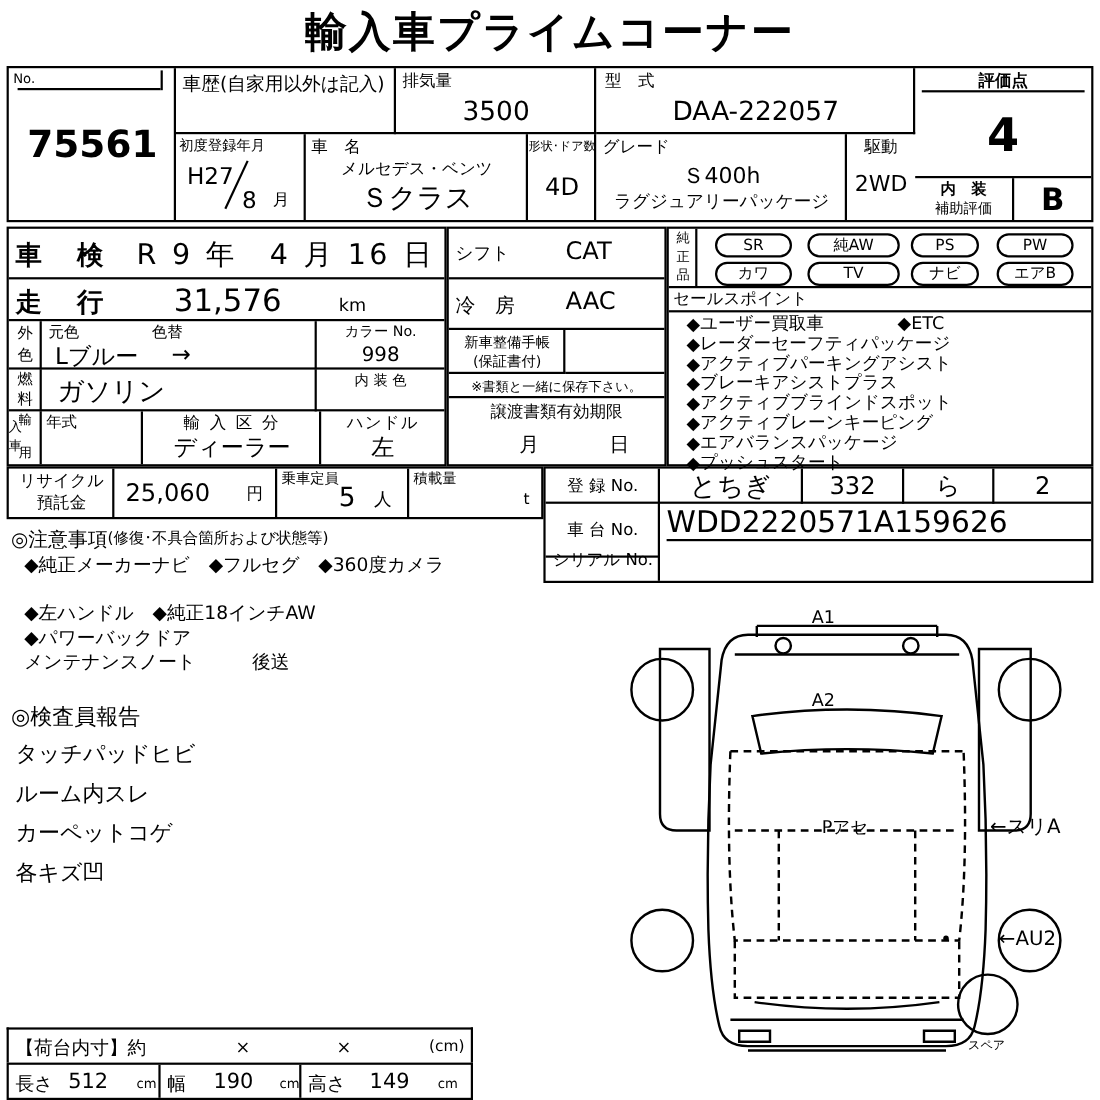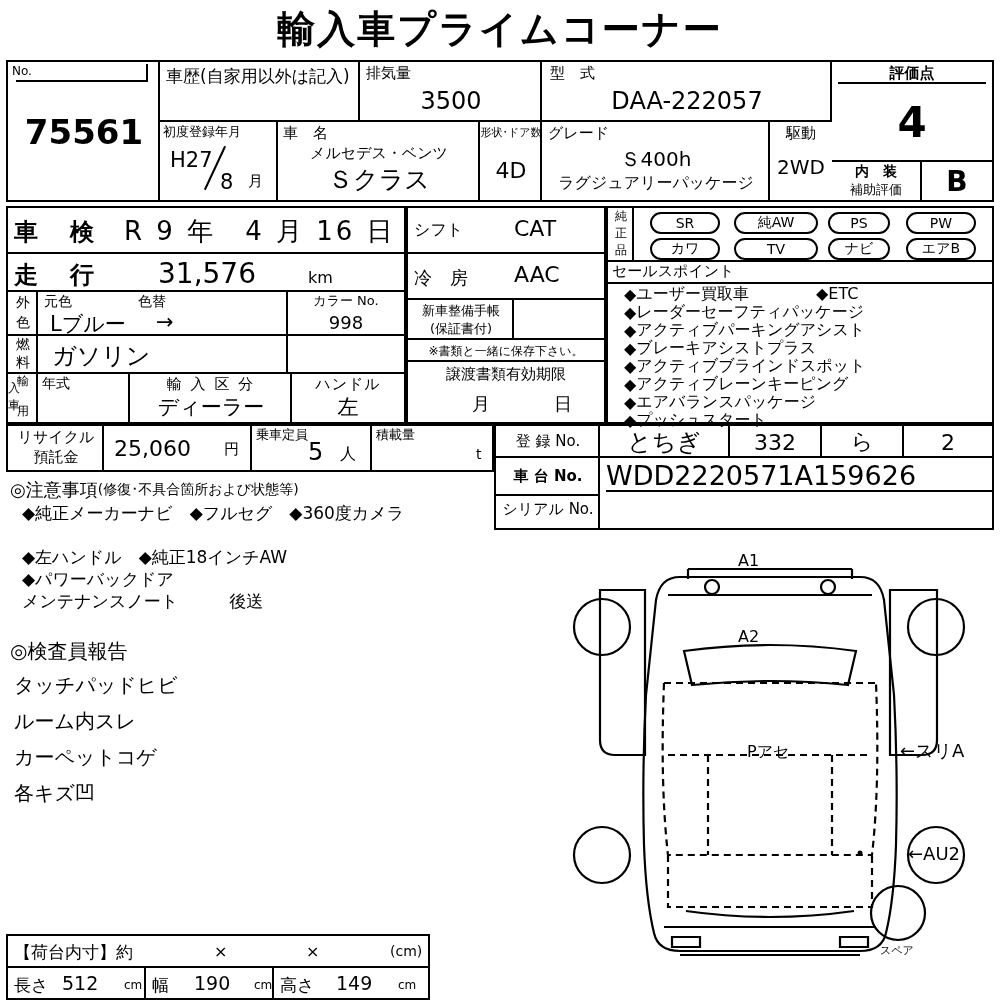--- a/index.html
+++ b/index.html
@@ -137,20 +137,24 @@
   </div>
 
   <div class="abs" style="left:8px;top:336px;width:396px;height:38px;border-bottom:2px solid #000;">
     <div class="abs" style="left:0;top:0;width:30px;height:38px;border-right:2px solid #000;">
       <div class="abs ctr" style="left:0;top:0px;width:30px;height:18px;font-size:14px;">燃</div>
       <div class="abs ctr" style="left:0;top:18px;width:30px;height:18px;font-size:14px;">料</div>
     </div>
     <div class="abs" style="left:30px;top:0;width:250px;height:38px;border-right:2px solid #000;">
       <div class="abs lft" style="left:14px;top:4px;font-size:24px;">ガソリン</div>
     </div>
+    <div class="abs" style="left:280px;top:0;width:116px;height:38px;">
+      <div class="abs ctr sm" style="left:0;top:2px;width:116px;height:16px;font-size:13px;">内 装 色</div>
+      <div class="abs ctr" style="left:0;top:18px;width:116px;height:18px;font-size:16px;"></div>
+    </div>
   </div>
 
   <div class="abs" style="left:8px;top:374px;width:396px;height:48px;">
     <div class="abs" style="left:0;top:0;width:30px;height:48px;border-right:2px solid #000;">
       <div class="abs ctr" style="left:0;top:0px;width:30px;height:15px;font-size:12px;">輸</div>
       <div class="abs ctr" style="left:0;top:15px;width:18px;height:15px;font-size:12px;">入車</div>
       <div class="abs ctr" style="left:0;top:30px;width:30px;height:15px;font-size:12px;">用</div>
     </div>
     <div class="abs" style="left:30px;top:0;width:92px;height:48px;border-right:2px solid #000;">
       <div class="abs lft" style="left:4px;top:1px;font-size:14px;">年式</div>
@@ -240,21 +244,21 @@
     <div class="abs" style="left:364px;top:0;width:122px;height:44px;">
       <div class="abs lft" style="left:4px;top:0px;font-size:13px;">積載量</div>
       <div class="abs lft" style="left:60px;top:14px;font-size:18px;"></div>
       <div class="abs lft" style="left:104px;top:20px;font-size:14px;">t</div>
     </div>
   </div>
 
   <div class="abs bx" style="left:494px;top:424px;width:500px;height:106px;"></div>
   <div class="abs" style="left:496px;top:426px;width:104px;height:102px;border-right:2px solid #000;">
     <div class="abs ctr" style="left:0;top:0;width:104px;height:32px;border-bottom:2px solid #000;font-size:15px;">登 録 No.</div>
-    <div class="abs ctr" style="left:0;top:32px;width:104px;height:38px;border-bottom:2px solid #000;font-size:15px;font-weight:bold;">車 台 No.</div>
+    <div class="abs ctr" style="left:0;top:32px;width:104px;height:49px;border-bottom:2px solid #000;font-size:15px;">車 台 No.</div>
     <div class="abs ctr" style="left:0;top:66px;width:104px;height:34px;font-size:15px;">シリアル No.</div>
   </div>
   <div class="abs" style="left:600px;top:426px;width:392px;height:32px;border-bottom:2px solid #000;">
     <div class="abs ctr" style="left:0;top:0;width:130px;height:32px;border-right:2px solid #000;font-size:24px;">とちぎ</div>
     <div class="abs ctr" style="left:130px;top:0;width:92px;height:32px;border-right:2px solid #000;font-size:22px;">332</div>
     <div class="abs ctr" style="left:222px;top:0;width:82px;height:32px;border-right:2px solid #000;font-size:22px;">ら</div>
     <div class="abs ctr" style="left:304px;top:0;width:88px;height:32px;font-size:22px;">2</div>
   </div>
   <div class="abs lft" style="left:606px;top:460px;width:386px;height:32px;border-bottom:2px solid #000;font-size:27px;">WDD2220571A159626</div>
   <div class="abs lft" style="left:606px;top:494px;width:386px;height:32px;font-size:20px;"></div>

